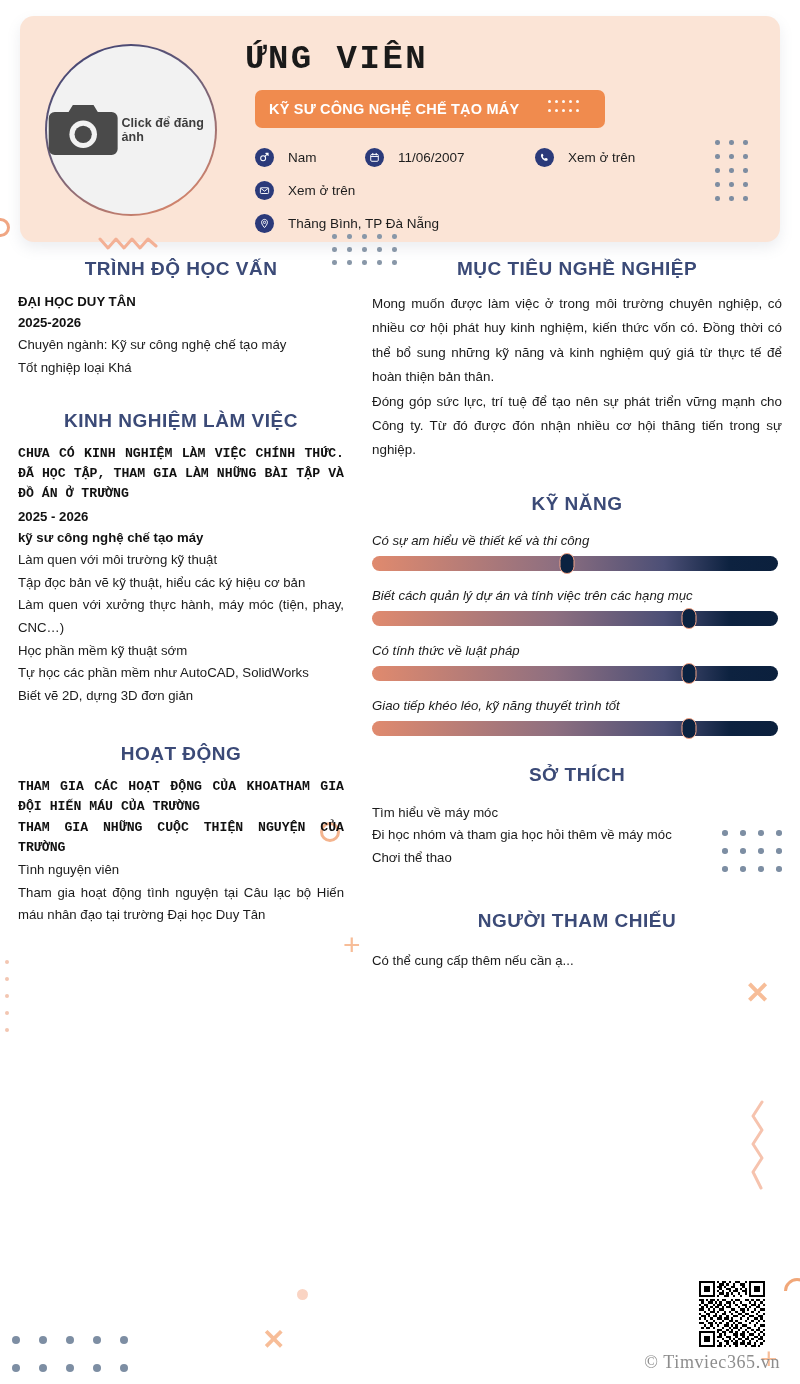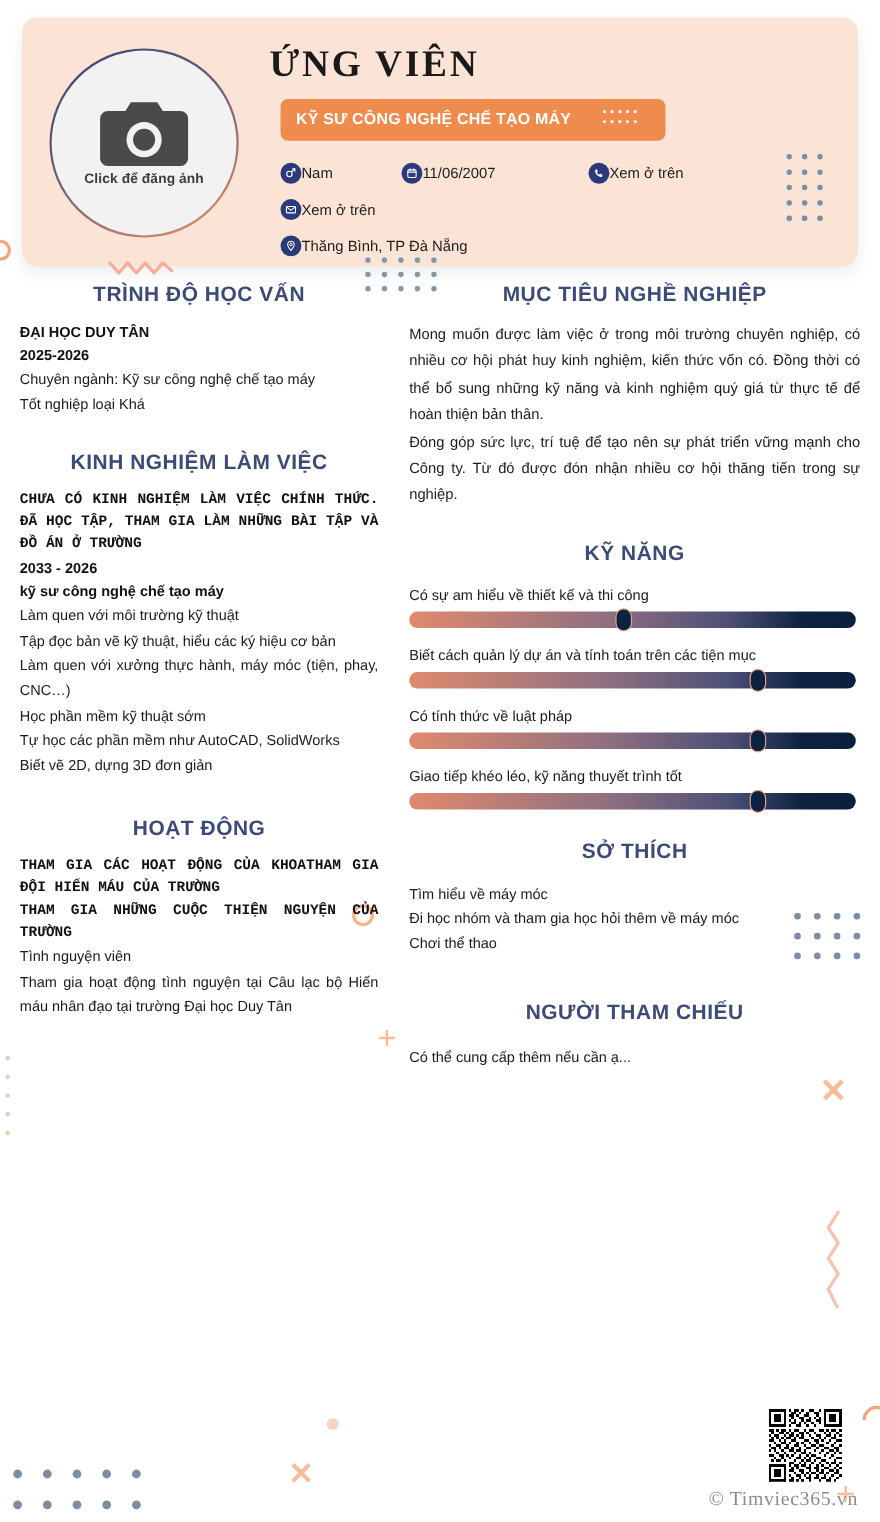--- a/index.html
+++ b/index.html
@@ -39,42 +39,42 @@
     border-radius: 50%;
     background: linear-gradient(150deg, #3b3f72 0%, #6b5e78 45%, #ef8f69 100%);
     padding: 2px;
   }
   .avatar-inner {
     width: 100%;
     height: 100%;
     border-radius: 50%;
     background: #f2f2f2;
     display: flex;
-    flex-direction: column;
+    flex-direction: row;
     align-items: center;
     justify-content: center;
     gap: 2px;
   }
   .cam-icon { width: 84px; height: 62px; display: block; }
   .avatar-label {
     font-size: 12.5px;
     color: #3d3d3d;
     font-weight: 600;
     letter-spacing: .1px;
   }
 
   .hdr-name {
     position: absolute;
     left: 225px;
     top: 24px;
     font-size: 34px;
     font-weight: 700;
     color: #1a1a1a;
     letter-spacing: 2.5px;
-    font-family: Liberation Serif, serif;
+    font-family: Liberation Mono, monospace;
   }
   .hdr-badge {
     position: absolute;
     left: 235px;
     top: 74px;
     width: 350px;
     height: 38px;
     background: #f08b4e;
     border-radius: 7px;
     display: flex;
@@ -94,21 +94,21 @@
     top: 10px;
     display: grid;
     grid-template-columns: repeat(5, 7px);
     grid-auto-rows: 9px;
     opacity: .95;
   }
   .badge-dots i { width: 3px; height: 3px; border-radius: 50%; background: #fff; display:block; }
 
   .contacts { position: absolute; left: 235px; top: 132px; width: 470px; }
   .contact-row { display: flex; align-items: center; margin-bottom: 14px; }
-  .contact-item { display: flex; align-items: center; gap: 0; }
+  .contact-item { display: flex; align-items: center; gap: 14px; }
   .ci-icon {
     width: 19px; height: 19px; border-radius: 50%;
     background: #2b3a7a; color: #fff;
     display: flex; align-items: center; justify-content: center;
     flex: none;
   }
   .ci-icon svg { width: 11px; height: 11px; display: block; }
   .ci-text { font-size: 13.5px; color: #1d1d1d; white-space: nowrap; }
 
   .hdr-dotgrid {
@@ -190,21 +190,21 @@
   .n-line.just { text-align: justify; }
   .para {
     font-size: 13.4px;
     color: #1b1b1b;
     line-height: 1.82;
     text-align: justify;
   }
 
   
   .skill { margin-bottom: 17px; }
-  .skill-label { font-size: 13.2px; color: #1b1b1b; margin-bottom: 8px; }
+  .skill-label { font-size: 13.2px; color: #1b1b1b; margin-bottom: 8px; font-style: italic; }
   .skill-track {
     position: relative;
     width: 406px;
     height: 15px;
     border-radius: 8px;
     background: linear-gradient(90deg, #e08a6e 0%, #8e6f80 45%, #4c4f76 72%, #0d2240 88%, #0b203d 100%);
   }
   .skill-knob {
     position: absolute;
     top: -3px;
@@ -412,21 +412,21 @@
       <div class="sec-title">TRÌNH ĐỘ HỌC VẤN</div>
       <div class="b-line">ĐẠI HỌC DUY TÂN</div>
       <div class="b-line">2025-2026</div>
       <div class="n-line">Chuyên ngành: Kỹ sư công nghệ chế tạo máy</div>
       <div class="n-line">Tốt nghiệp loại Khá</div>
     </div>
 
     <div class="sec" style="margin-top:30px">
       <div class="sec-title">KINH NGHIỆM LÀM VIỆC</div>
       <div class="b-line just">CHƯA CÓ KINH NGHIỆM LÀM VIỆC CHÍNH THỨC. ĐÃ HỌC TẬP, THAM GIA LÀM NHỮNG BÀI TẬP VÀ ĐỒ ÁN Ở TRƯỜNG</div>
-      <div class="b-line" style="margin-top:3px">2033 - 2026</div>
+      <div class="b-line" style="margin-top:3px">2025 - 2026</div>
       <div class="b-line">kỹ sư công nghệ chế tạo máy</div>
       <div class="n-line">Làm quen với môi trường kỹ thuật</div>
       <div class="n-line">Tập đọc bản vẽ kỹ thuật, hiểu các ký hiệu cơ bản</div>
       <div class="n-line just">Làm quen với xưởng thực hành, máy móc (tiện, phay, CNC…)</div>
       <div class="n-line">Học phần mềm kỹ thuật sớm</div>
       <div class="n-line">Tự học các phần mềm như AutoCAD, SolidWorks</div>
       <div class="n-line">Biết vẽ 2D, dựng 3D đơn giản</div>
     </div>
 
     <div class="sec" style="margin-top:35px">
@@ -451,21 +451,21 @@
       <div class="sec-title" style="margin-bottom:18px">KỸ NĂNG</div>
 
       <div class="skill">
         <div class="skill-label">Có sự am hiểu về thiết kế và thi công</div>
         <div class="skill-track">
           <div class="skill-knob" style="left: 48%;"></div>
         </div>
       </div>
 
       <div class="skill">
-        <div class="skill-label">Biết cách quản lý dự án và tính toán trên các tiện mục</div>
+        <div class="skill-label">Biết cách quản lý dự án và tính việc trên các hạng mục</div>
         <div class="skill-track">
           <div class="skill-knob" style="left: 78%;"></div>
         </div>
       </div>
 
       <div class="skill">
         <div class="skill-label">Có tính thức về luật pháp</div>
         <div class="skill-track">
           <div class="skill-knob" style="left: 78%;"></div>
         </div>

